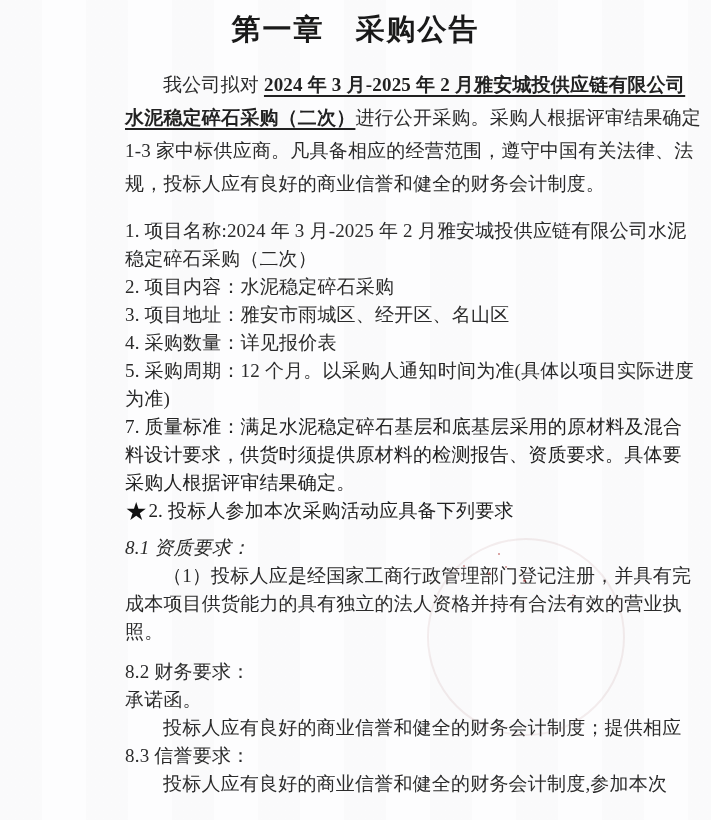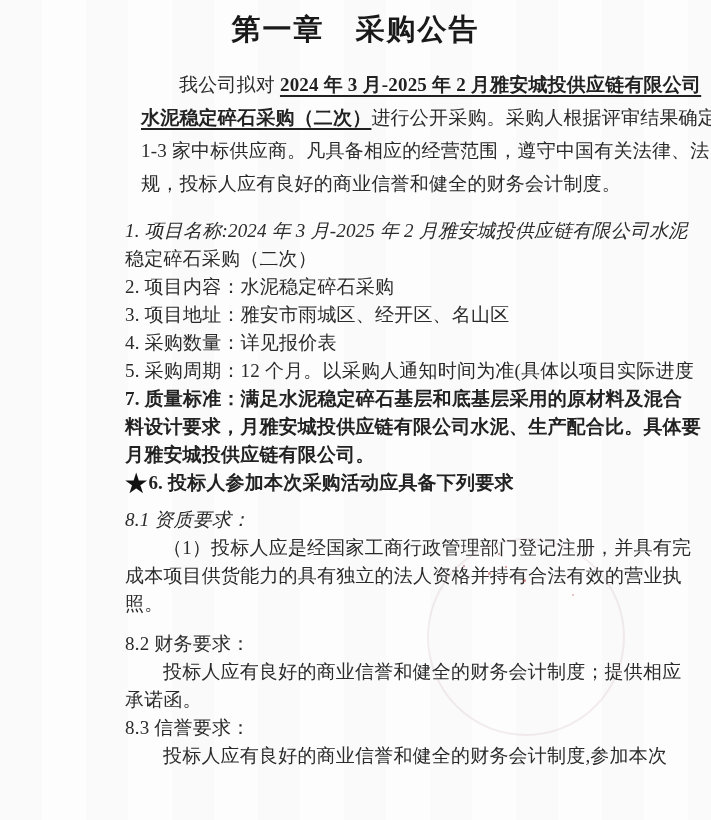--- a/index.html
+++ b/index.html
@@ -32,30 +32,30 @@
     position:absolute;
     left:125px; top:68px;
     width:522px;
   }
   .line {
     font-size:19px;
     line-height:28px;
     white-space:nowrap;
     letter-spacing:0.2px;
   }
-  .intro-line { line-height:33px;margin-left:16px; }
+  .intro-line { line-height:33px; }
   .ind2 { padding-left:38px; }
-  .b { font-weight:700; color:#222; }
+  .b { font-weight:400; color:#222; }
   .bu {
     font-weight:700; color:#222;
     text-decoration:underline;
     text-underline-offset:4px;
     text-decoration-thickness:1.5px;
   }
-  .mt-items { margin-top:17px;font-style:italic; }
+  .mt-items { margin-top:17px; }
   .mt9 { margin-top:9px;font-style:italic; }
   .mt4 { margin-top:12px; }
   .star {
     font-size:25px;
     line-height:1;
     vertical-align:-3px;
     letter-spacing:0;
     margin-right:1px;
     color:#111;
   }
@@ -94,33 +94,34 @@
   <div class="line intro-line"><span class="bu">水泥稳定碎石采购（二次）</span><span>进行公开采购。采购人根据评审结果确定</span></div>
   <div class="line intro-line">1-3 家中标供应商。凡具备相应的经营范围，遵守中国有关法律、法</div>
   <div class="line intro-line">规，投标人应有良好的商业信誉和健全的财务会计制度。</div>
 
   <div class="line mt-items">1. 项目名称:2024 年 3 月-2025 年 2 月雅安城投供应链有限公司水泥</div>
   <div class="line">稳定碎石采购（二次）</div>
   <div class="line">2. 项目内容：水泥稳定碎石采购</div>
   <div class="line">3. 项目地址：雅安市雨城区、经开区、名山区</div>
   <div class="line">4. 采购数量：详见报价表</div>
   <div class="line">5. 采购周期：12 个月。以采购人通知时间为准(具体以项目实际进度</div>
+  <div class="line">为准)</div>
   <div class="line b">7. 质量标准：满足水泥稳定碎石基层和底基层采用的原材料及混合</div>
-  <div class="line b">料设计要求，月雅安城投供应链有限公司水泥、生产配合比。具体要</div>
-  <div class="line b">月雅安城投供应链有限公司。</div>
-  <div class="line b"><span class="star">★</span><span>6. 投标人参加本次采购活动应具备下列要求</span></div>
+  <div class="line b">料设计要求，供货时须提供原材料的检测报告、资质要求。具体要</div>
+  <div class="line b">采购人根据评审结果确定。</div>
+  <div class="line b"><span class="star">★</span><span>2. 投标人参加本次采购活动应具备下列要求</span></div>
 
   <div class="line mt9">8.1 资质要求：</div>
   <div class="line ind2">（1）投标人应是经国家工商行政管理部门登记注册，并具有完</div>
   <div class="line">成本项目供货能力的具有独立的法人资格并持有合法有效的营业执</div>
   <div class="line">照。</div>
 
   <div class="line mt4">8.2 财务要求：</div>
+  <div class="line">承诺函。</div>
   <div class="line ind2">投标人应有良好的商业信誉和健全的财务会计制度；提供相应</div>
-  <div class="line">承诺函。</div>
 
   <div class="line">8.3 信誉要求：</div>
   <div class="line ind2">投标人应有良好的商业信誉和健全的财务会计制度,参加本次</div>
 
 </div>
 
 <div class="stamp-circle"></div>
 <div class="speck s1"></div>
 <div class="speck s2"></div>
 <div class="speck s3"></div>

